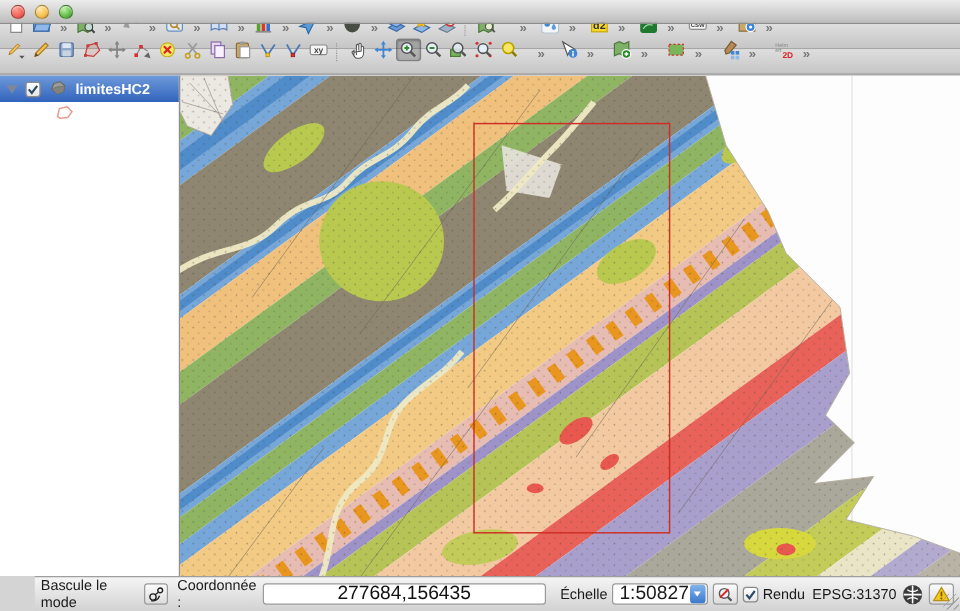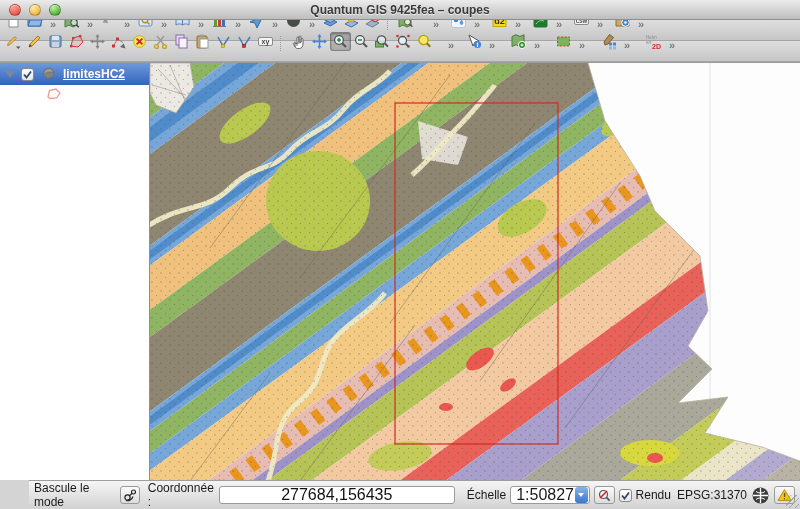--- a/index.html
+++ b/index.html
@@ -38,21 +38,21 @@
     display:flex; flex-direction:column; }
   .panel-header { height:22px; flex:0 0 22px; background:linear-gradient(#efefef,#c9c9c9);
     border-bottom:1px solid #9a9a9a; position:relative; display:flex; align-items:center; padding:0 5px; }
   .panel-title { position:absolute; left:0; right:0; text-align:center; font-size:12px; color:#222; }
   .pbtn { width:13px; height:13px; border-radius:50%; background:radial-gradient(circle at 35% 30%,#8a8a8a,#4f4f4f);
     display:flex; align-items:center; justify-content:center; margin-right:5px; z-index:1; }
   .pbtn svg{ display:block; }
   .layer-row { display:flex; align-items:center; height:22px; font-size:12px; font-weight:bold;
     gap:6px; padding-left:5px; color:#111; }
   .layer-row.selected { background:linear-gradient(#6e9ada,#3163bc); color:#fff; }
-  .layer-row.selected .layer-label { text-decoration:underline; }
+  .layer-row.selected .layer-label { }
   .tri { width:0; height:0; border-left:5px solid transparent; border-right:5px solid transparent;
     border-top:7px solid #7d879a; }
   .checkbox { width:13px; height:13px; border:1px solid #8a8a8a; border-radius:3px;
     background:linear-gradient(#ffffff,#e6e6e6); display:flex; align-items:center; justify-content:center; }
   .symbol-row { height:16px; display:flex; align-items:center; padding-left:44px; }
   .indent { width:10px; flex:0 0 10px; }
 
   .map { flex:1 1 auto; position:relative; background:#fcfcfc; overflow:hidden; }
   .map svg { display:block; }
 
@@ -78,21 +78,20 @@
 <body>
 
 <div class="window">
 
   <div class="titlebar">
     <div class="lights">
       <span class="light red"></span>
       <span class="light yellow"></span>
       <span class="light green"></span>
     </div>
-    <div class="title">Quantum GIS 9425fea – coupes</div>
   </div>
 
   <div class="toolbar">
     <span class="tbi">
         <svg width="17" height="17">
           <path d="M4,2h6l3,3v10H4z" fill="#fff" stroke="#8a8a8a"></path>
           <path d="M10,2v3h3" fill="none" stroke="#8a8a8a"></path>
         </svg>
       </span>
     <span class="tbi">

